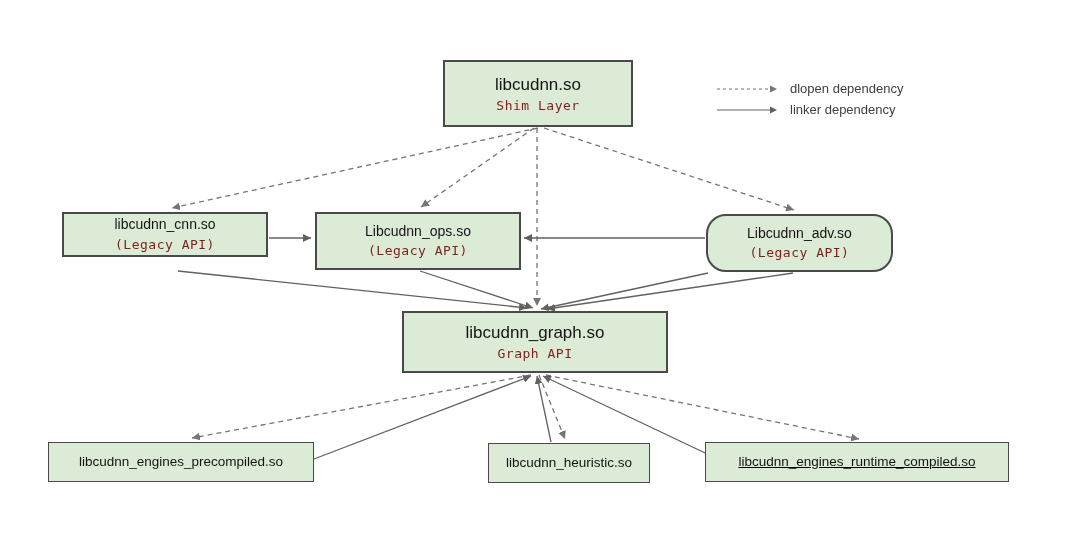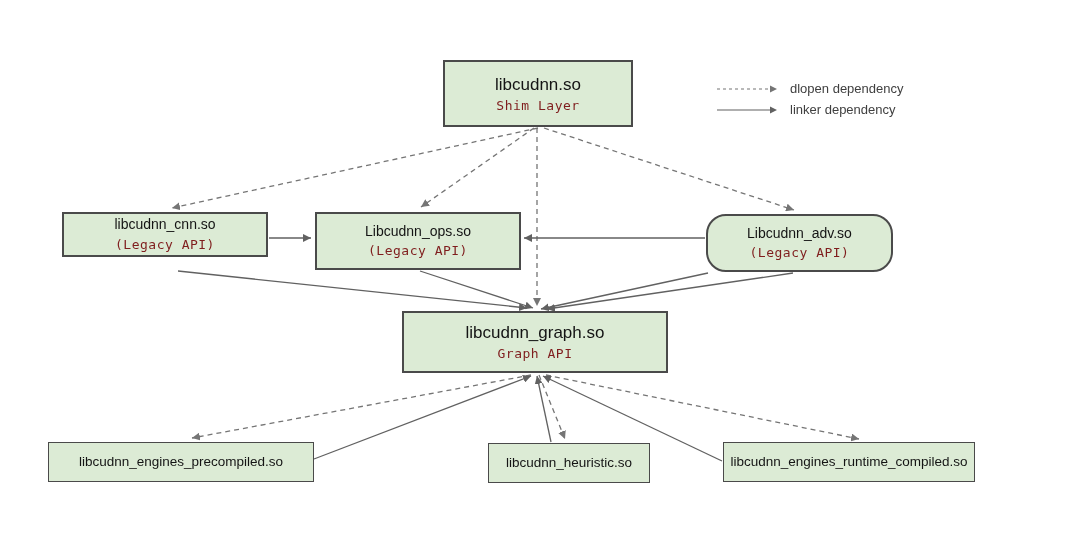--- a/index.html
+++ b/index.html
@@ -97,21 +97,21 @@
   </div>
 
   <div class="node small" style="left:488px;top:443px;width:162px;height:40px;">
     <div class="title">libcudnn_heuristic.so</div>
   </div>
 
   <div class="node small" style="left:48px;top:442px;width:266px;height:40px;">
     <div class="title">libcudnn_engines_precompiled.so</div>
   </div>
 
-  <div class="node small" style="left:723px;top:442px;width:252px;height:40px;">
+  <div class="node small" style="left:705px;top:442px;width:304px;height:40px;text-decoration:underline;">
     <div class="title">libcudnn_engines_runtime_compiled.so</div>
   </div>
 
   <div class="legend">
     <div class="legend-row">
       <svg width="62" height="10">
         <line x1="1" y1="5" x2="54" y2="5" stroke="#757575" stroke-width="1.2" stroke-dasharray="3 3"></line>
         <path d="M54,1.5 L61,5 L54,8.5 z" fill="#757575"></path>
       </svg>
       <span class="legend-label">dlopen dependency</span>

